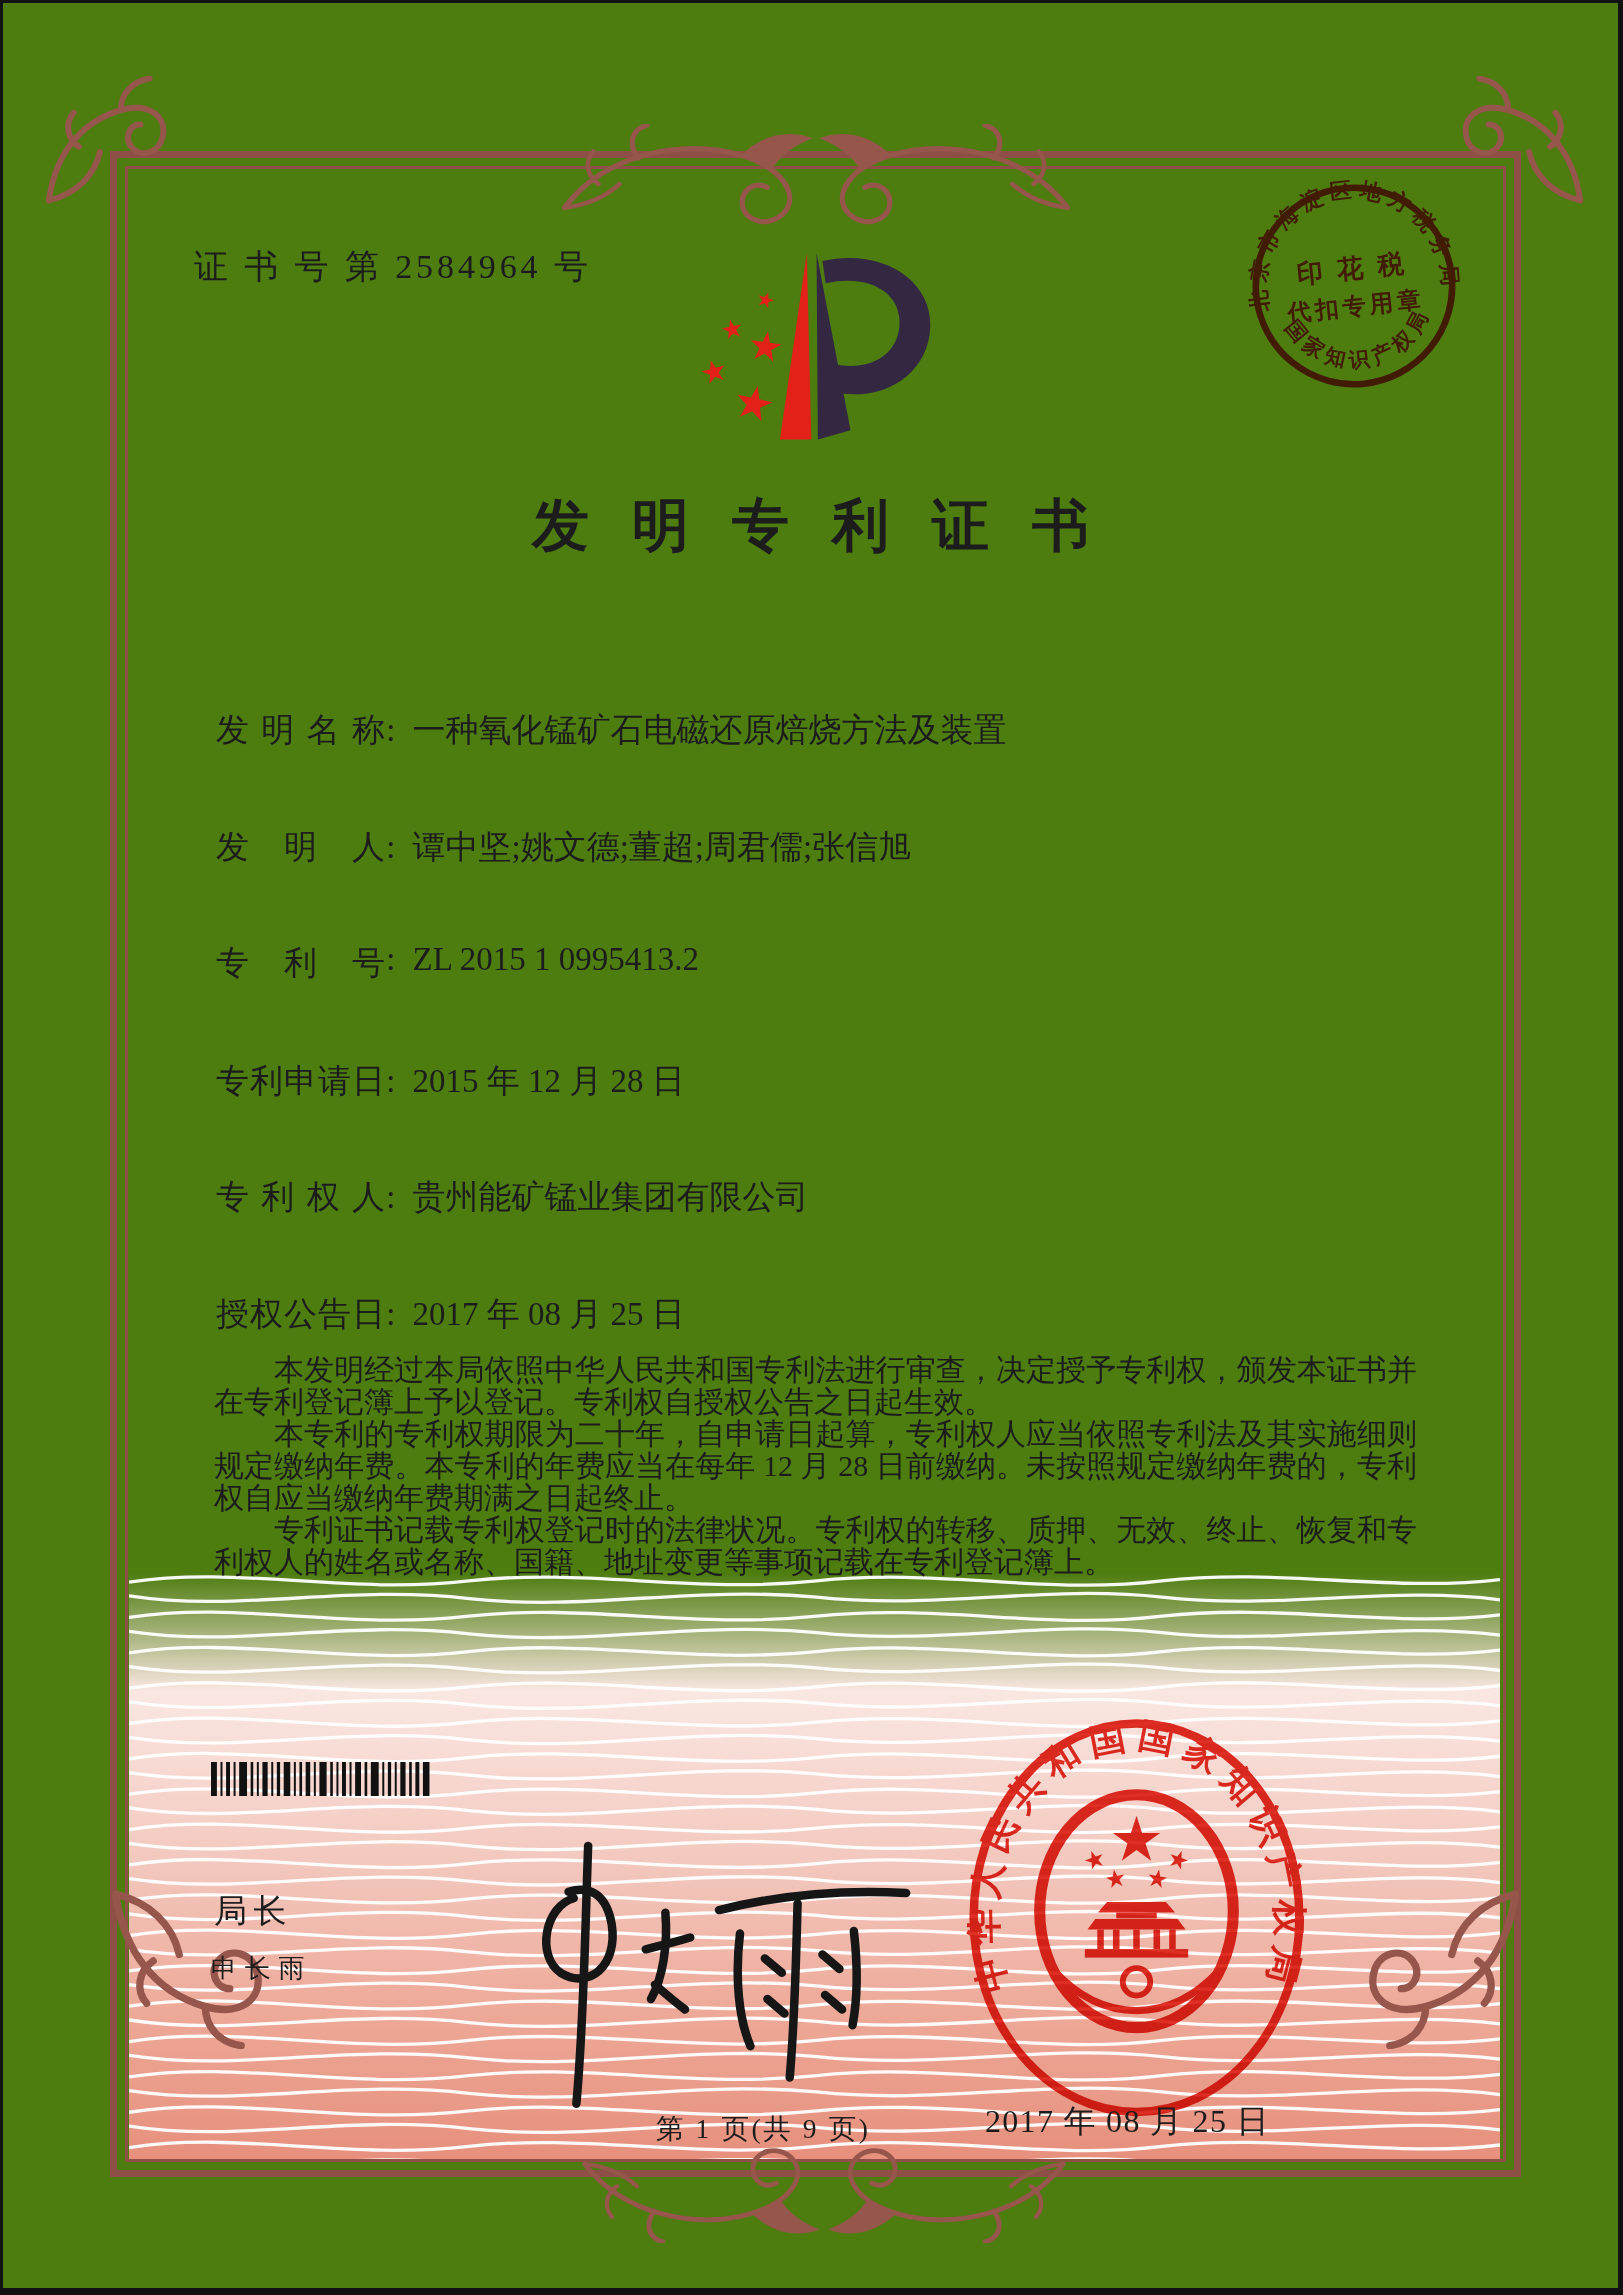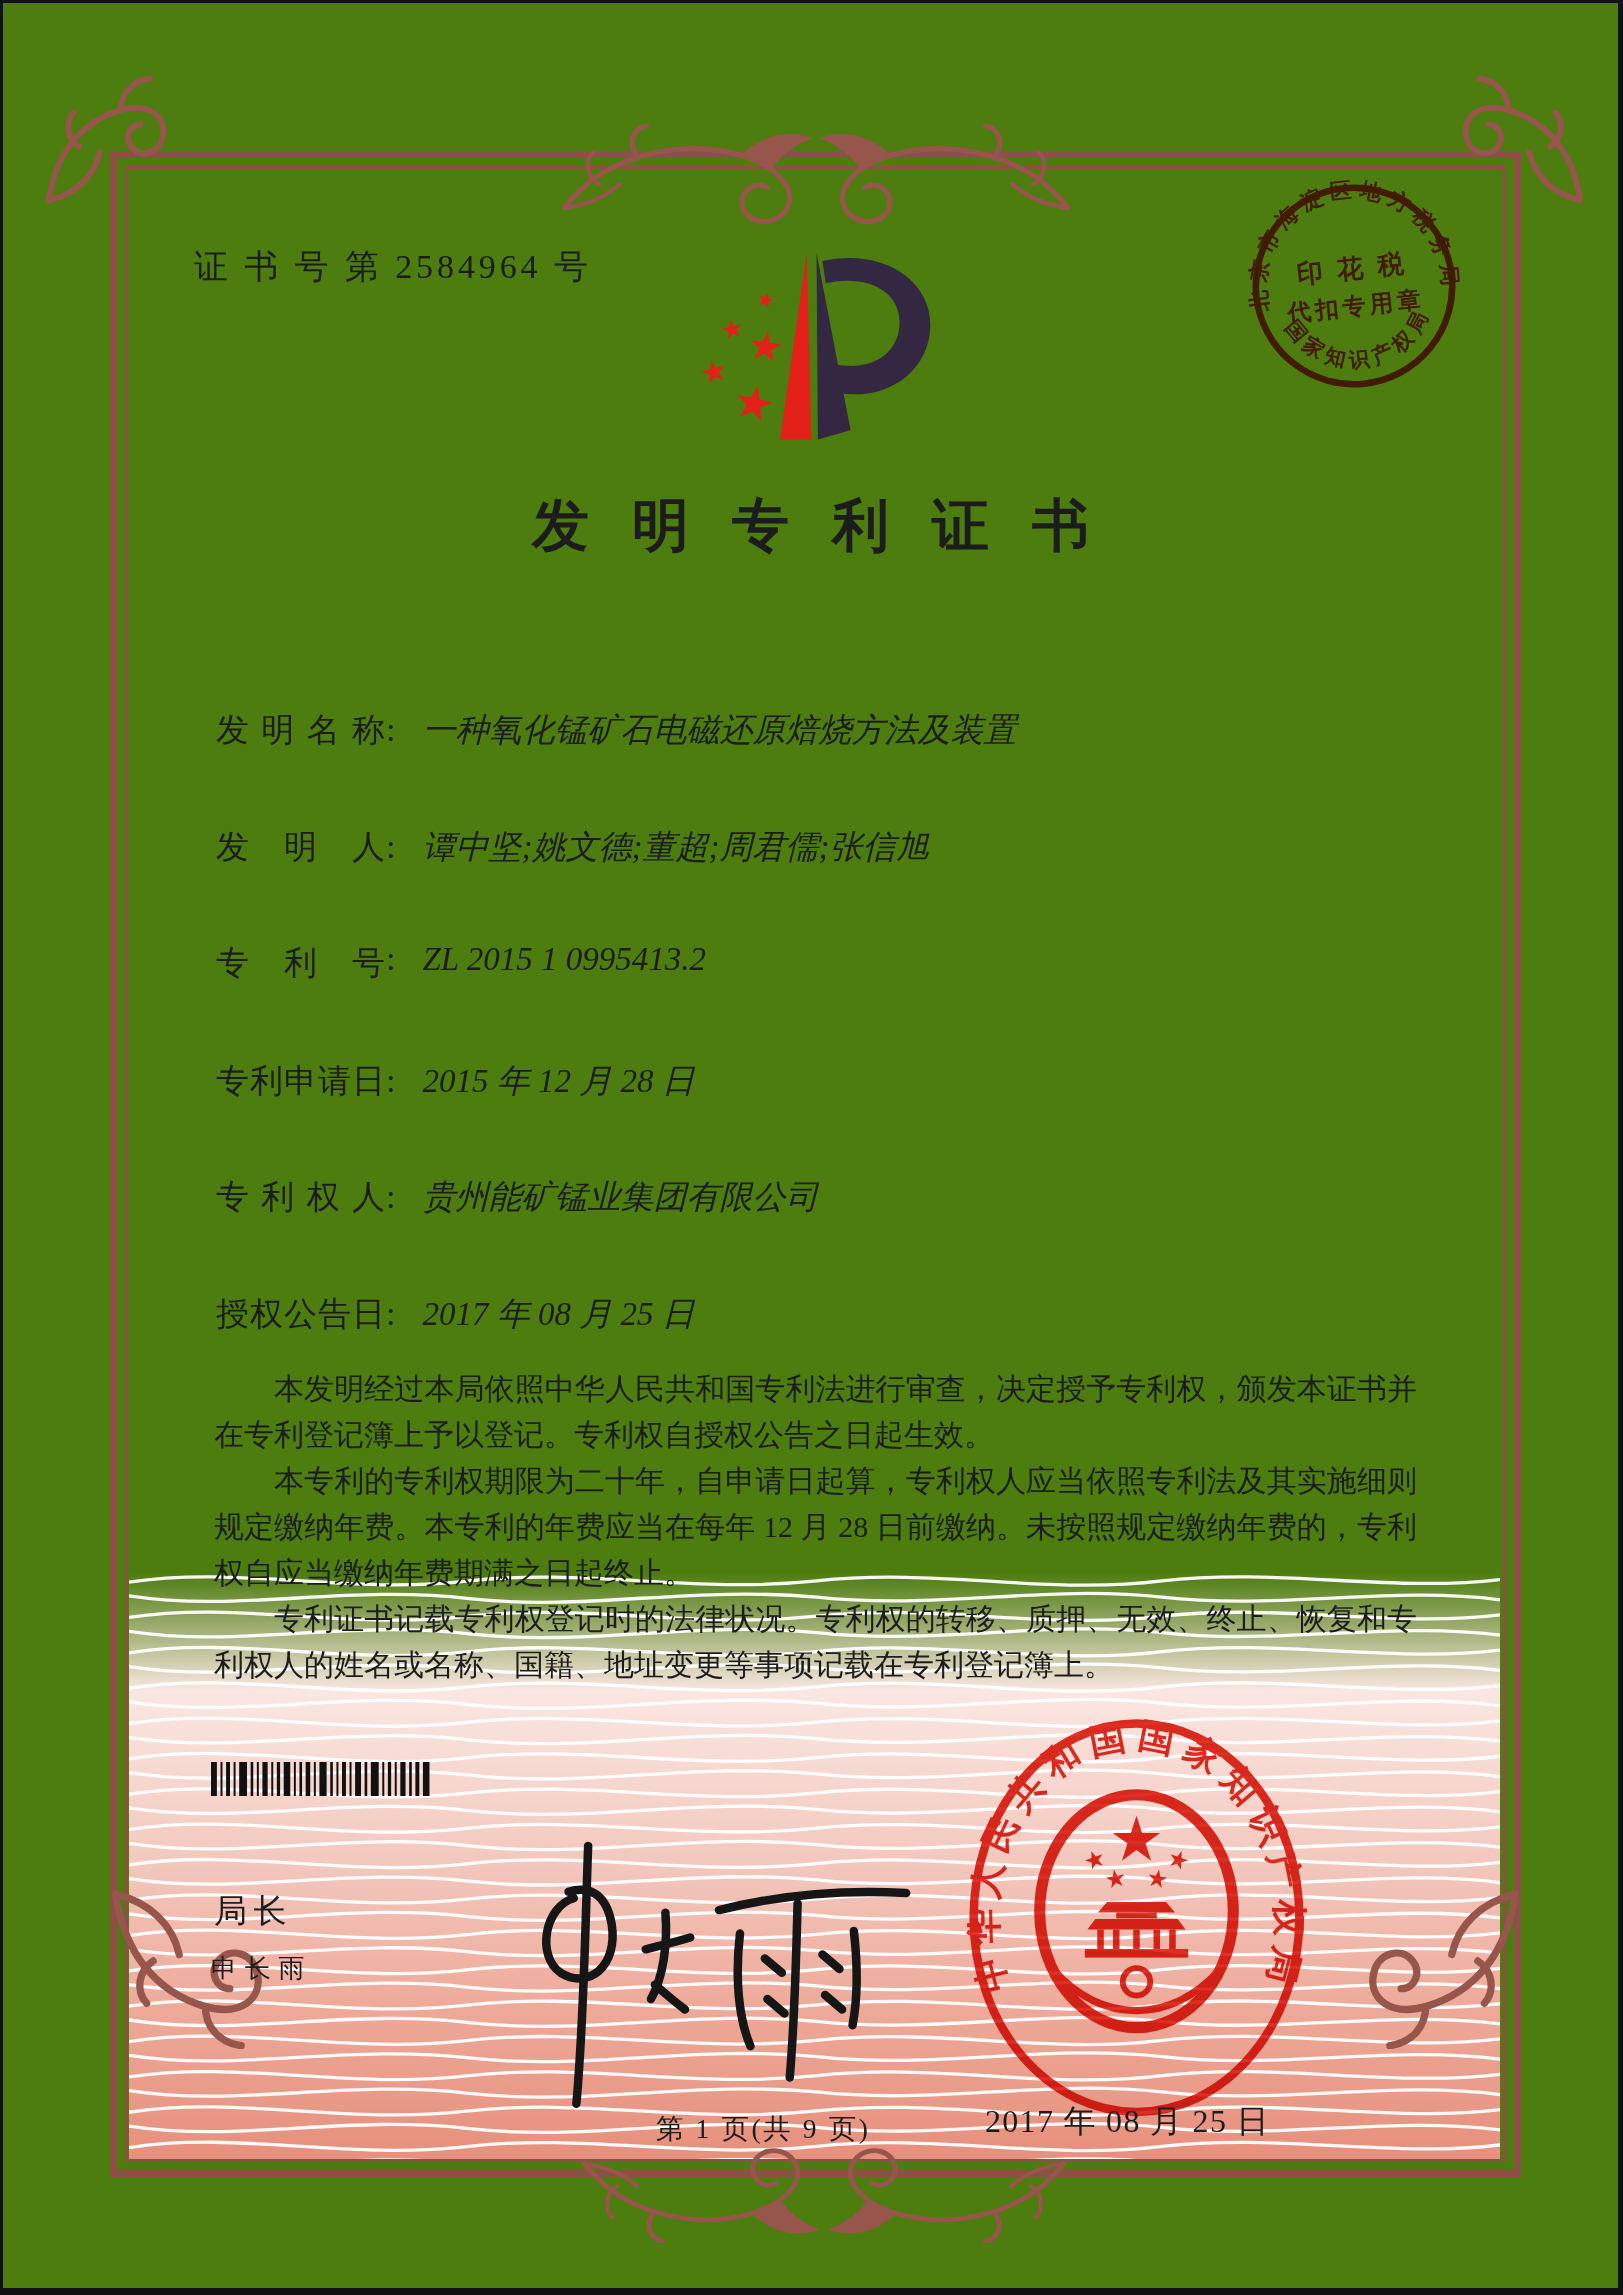--- a/index.html
+++ b/index.html
@@ -14,23 +14,23 @@
   .border-inner{left:122px;top:163px;width:1381px;height:1996px;border:3.3px solid #8d4f46;box-sizing:border-box;z-index:2;}
   .waves{left:126px;top:1570px;width:1371px;height:589px;z-index:1;
     background:linear-gradient(to bottom, rgba(250,235,232,0) 0%, #fae7e2 20%, #f3c9bf 48%, #eda796 76%, #e68f7c 100%);}
   .waves svg{display:block;width:100%;height:100%;}
   .cert-no{left:191px;top:241px;font-size:34px;letter-spacing:3.9px;z-index:4;}
   .title{left:0;right:0;top:485px;text-align:center;font-size:57px;font-weight:bold;
     letter-spacing:43px;text-indent:43px;z-index:4;}
   .field-row{left:213px;width:1243px;font-size:33px;z-index:4;white-space:nowrap;}
   .flabel{display:inline-block;width:169px;text-align:justify;text-align-last:justify;text-justify:inter-character;vertical-align:top;}
   .fcolon{display:inline-block;margin-left:1.3px;}
-  .fvalue{margin-left:27px;font-style:italic;}
-  .bodytext{left:211px;top:1351px;width:1203px;font-size:30px;line-height:46px;
-    text-align:justify;z-index:4;margin-top:12px;}
+  .fvalue{margin-left:17px;}
+  .bodytext{left:211px;top:1351px;width:1203px;font-size:30px;line-height:32px;
+    text-align:justify;z-index:4;}
   .bodytext p{margin:0;text-indent:2em;}
   .director-title{left:211px;top:1886px;font-size:33px;letter-spacing:6.5px;z-index:4;}
   .director-name{left:208px;top:1948px;font-size:26px;letter-spacing:7.8px;z-index:4;}
   .seal-date{left:982px;top:2097px;font-size:32px;z-index:6;letter-spacing:1.3px;}
   .footer-line{left:653px;top:2108px;font-size:27.5px;letter-spacing:2.6px;z-index:6;}
   .barcode{left:208px;top:1759px;width:226px;height:34px;z-index:4;}
   .logo{left:620px;top:211px;width:327px;height:232px;z-index:3;}
   .tax-stamp{left:1243px;top:175px;width:216px;height:216px;z-index:5;transform:rotate(-6deg);
     mix-blend-mode:multiply;opacity:.92;}
   .signature{left:487px;top:1818px;width:445px;height:288px;z-index:4;}

